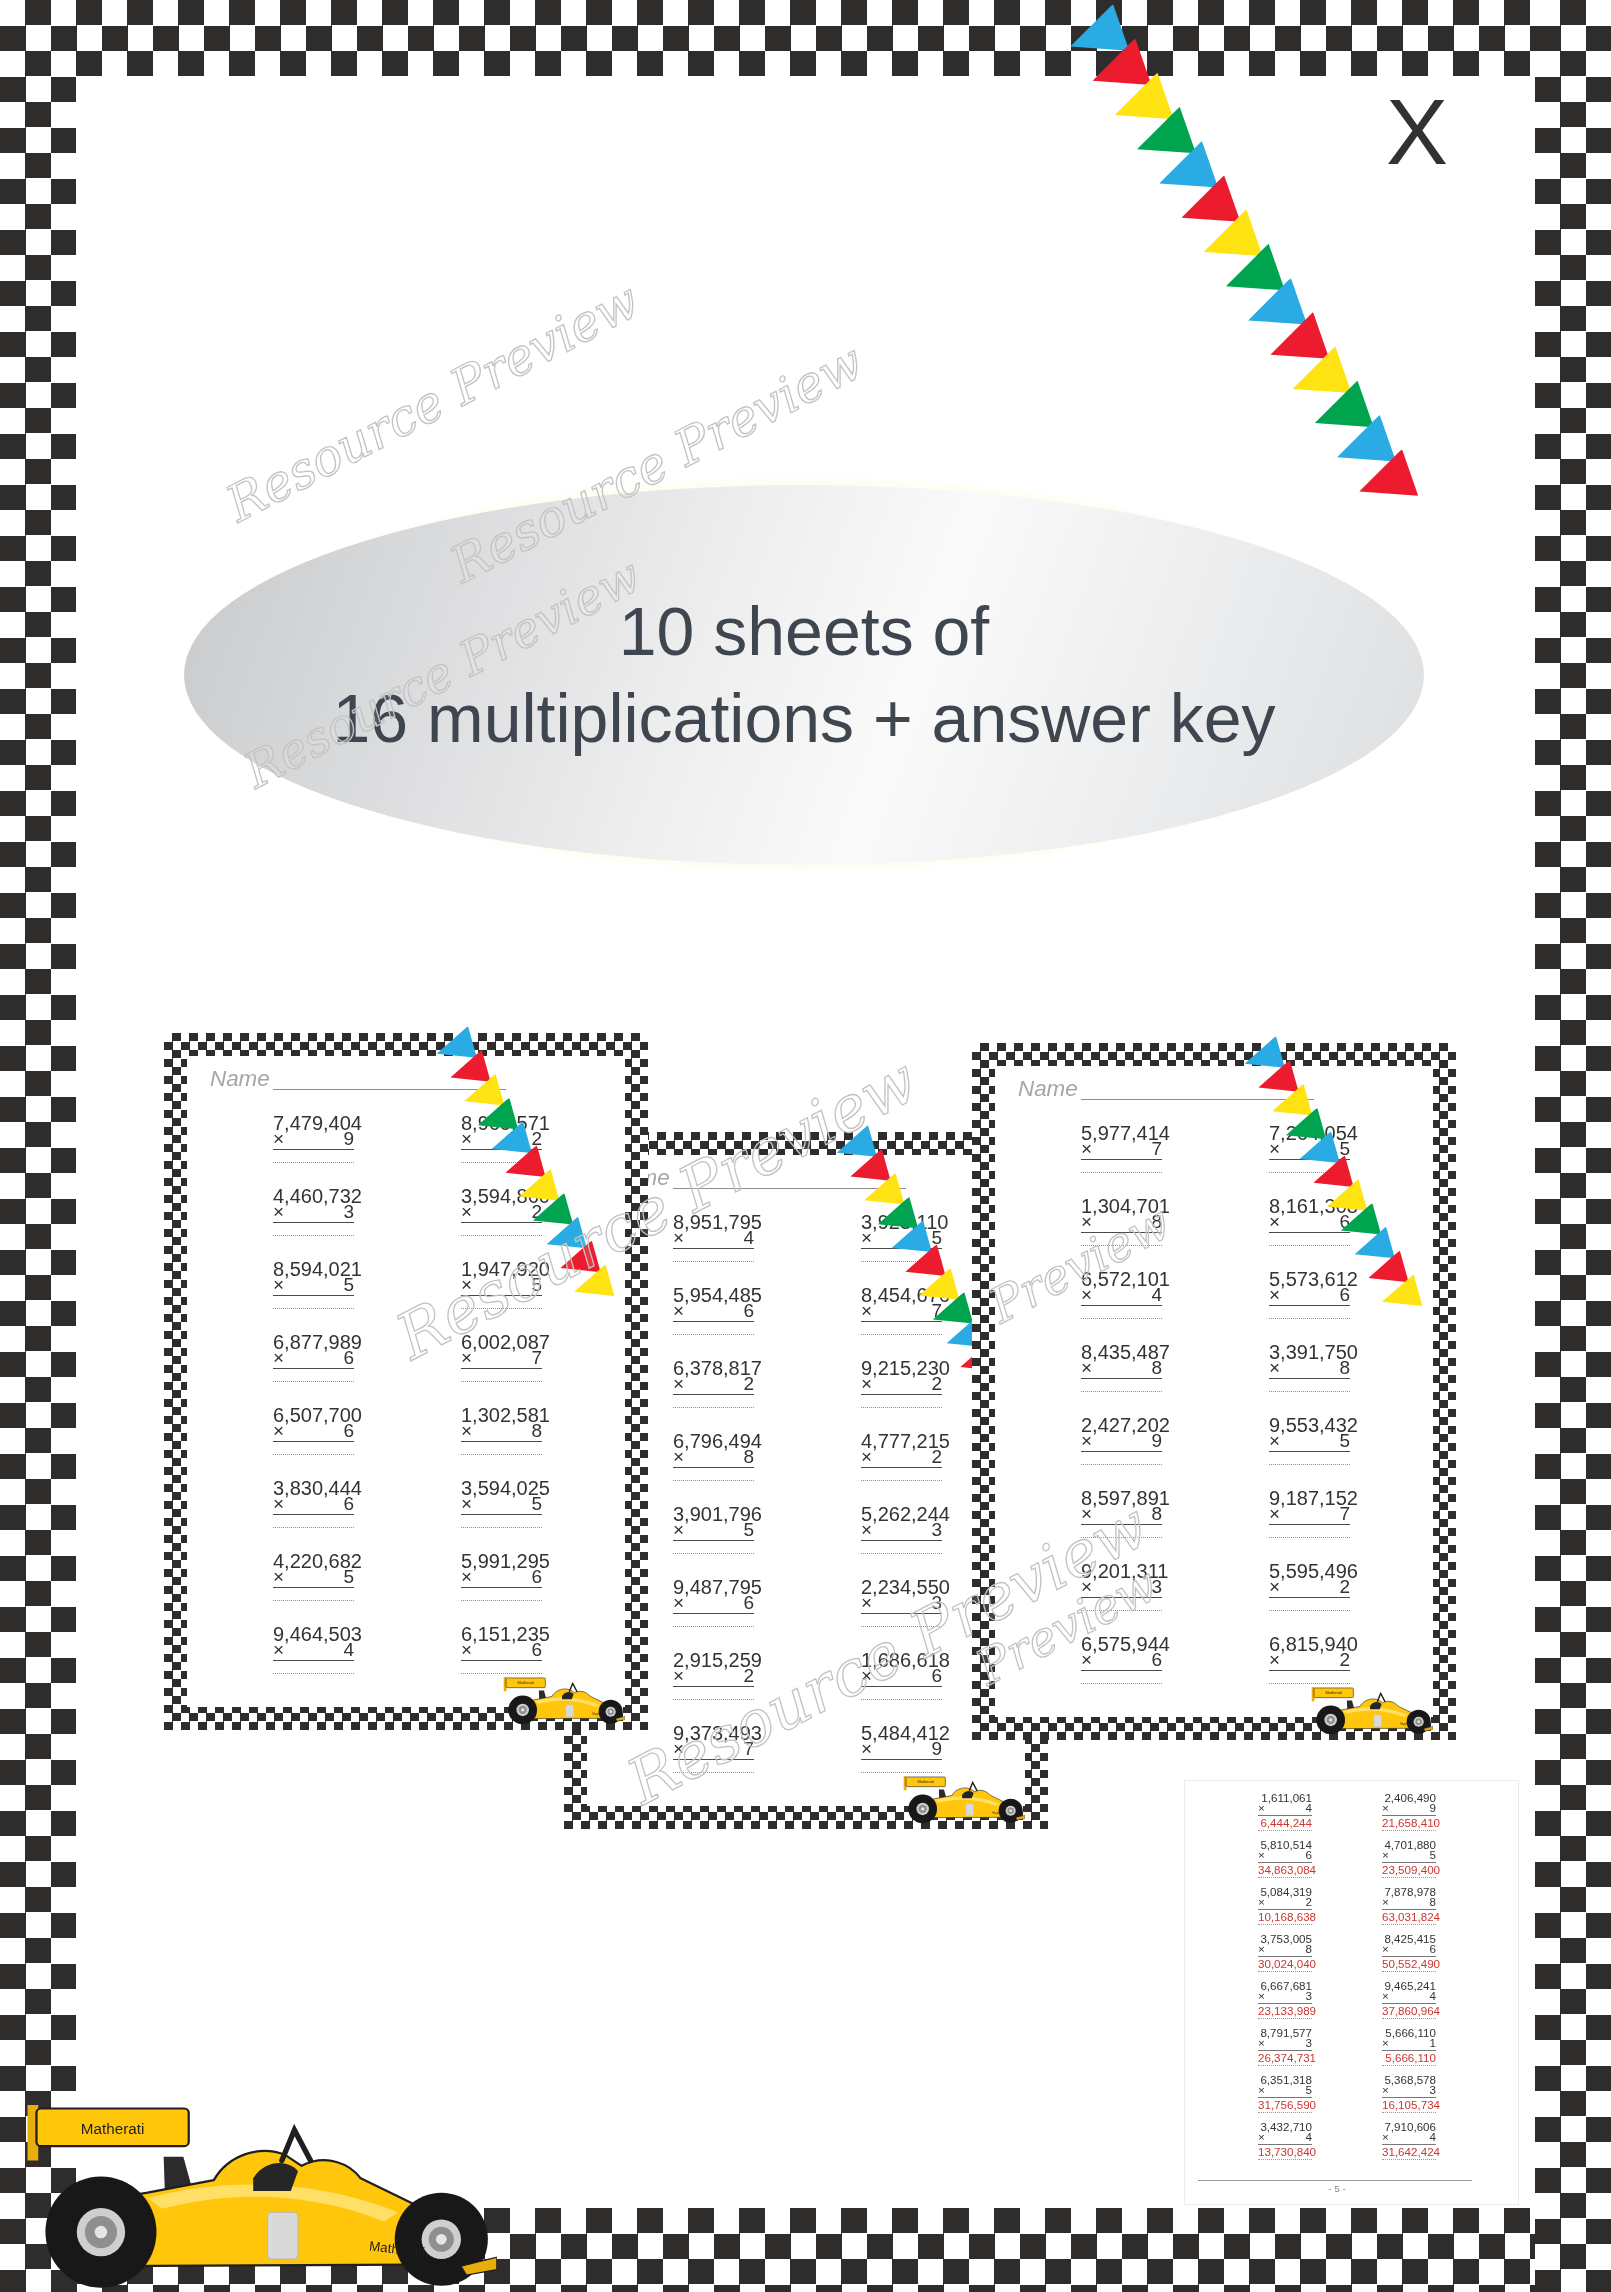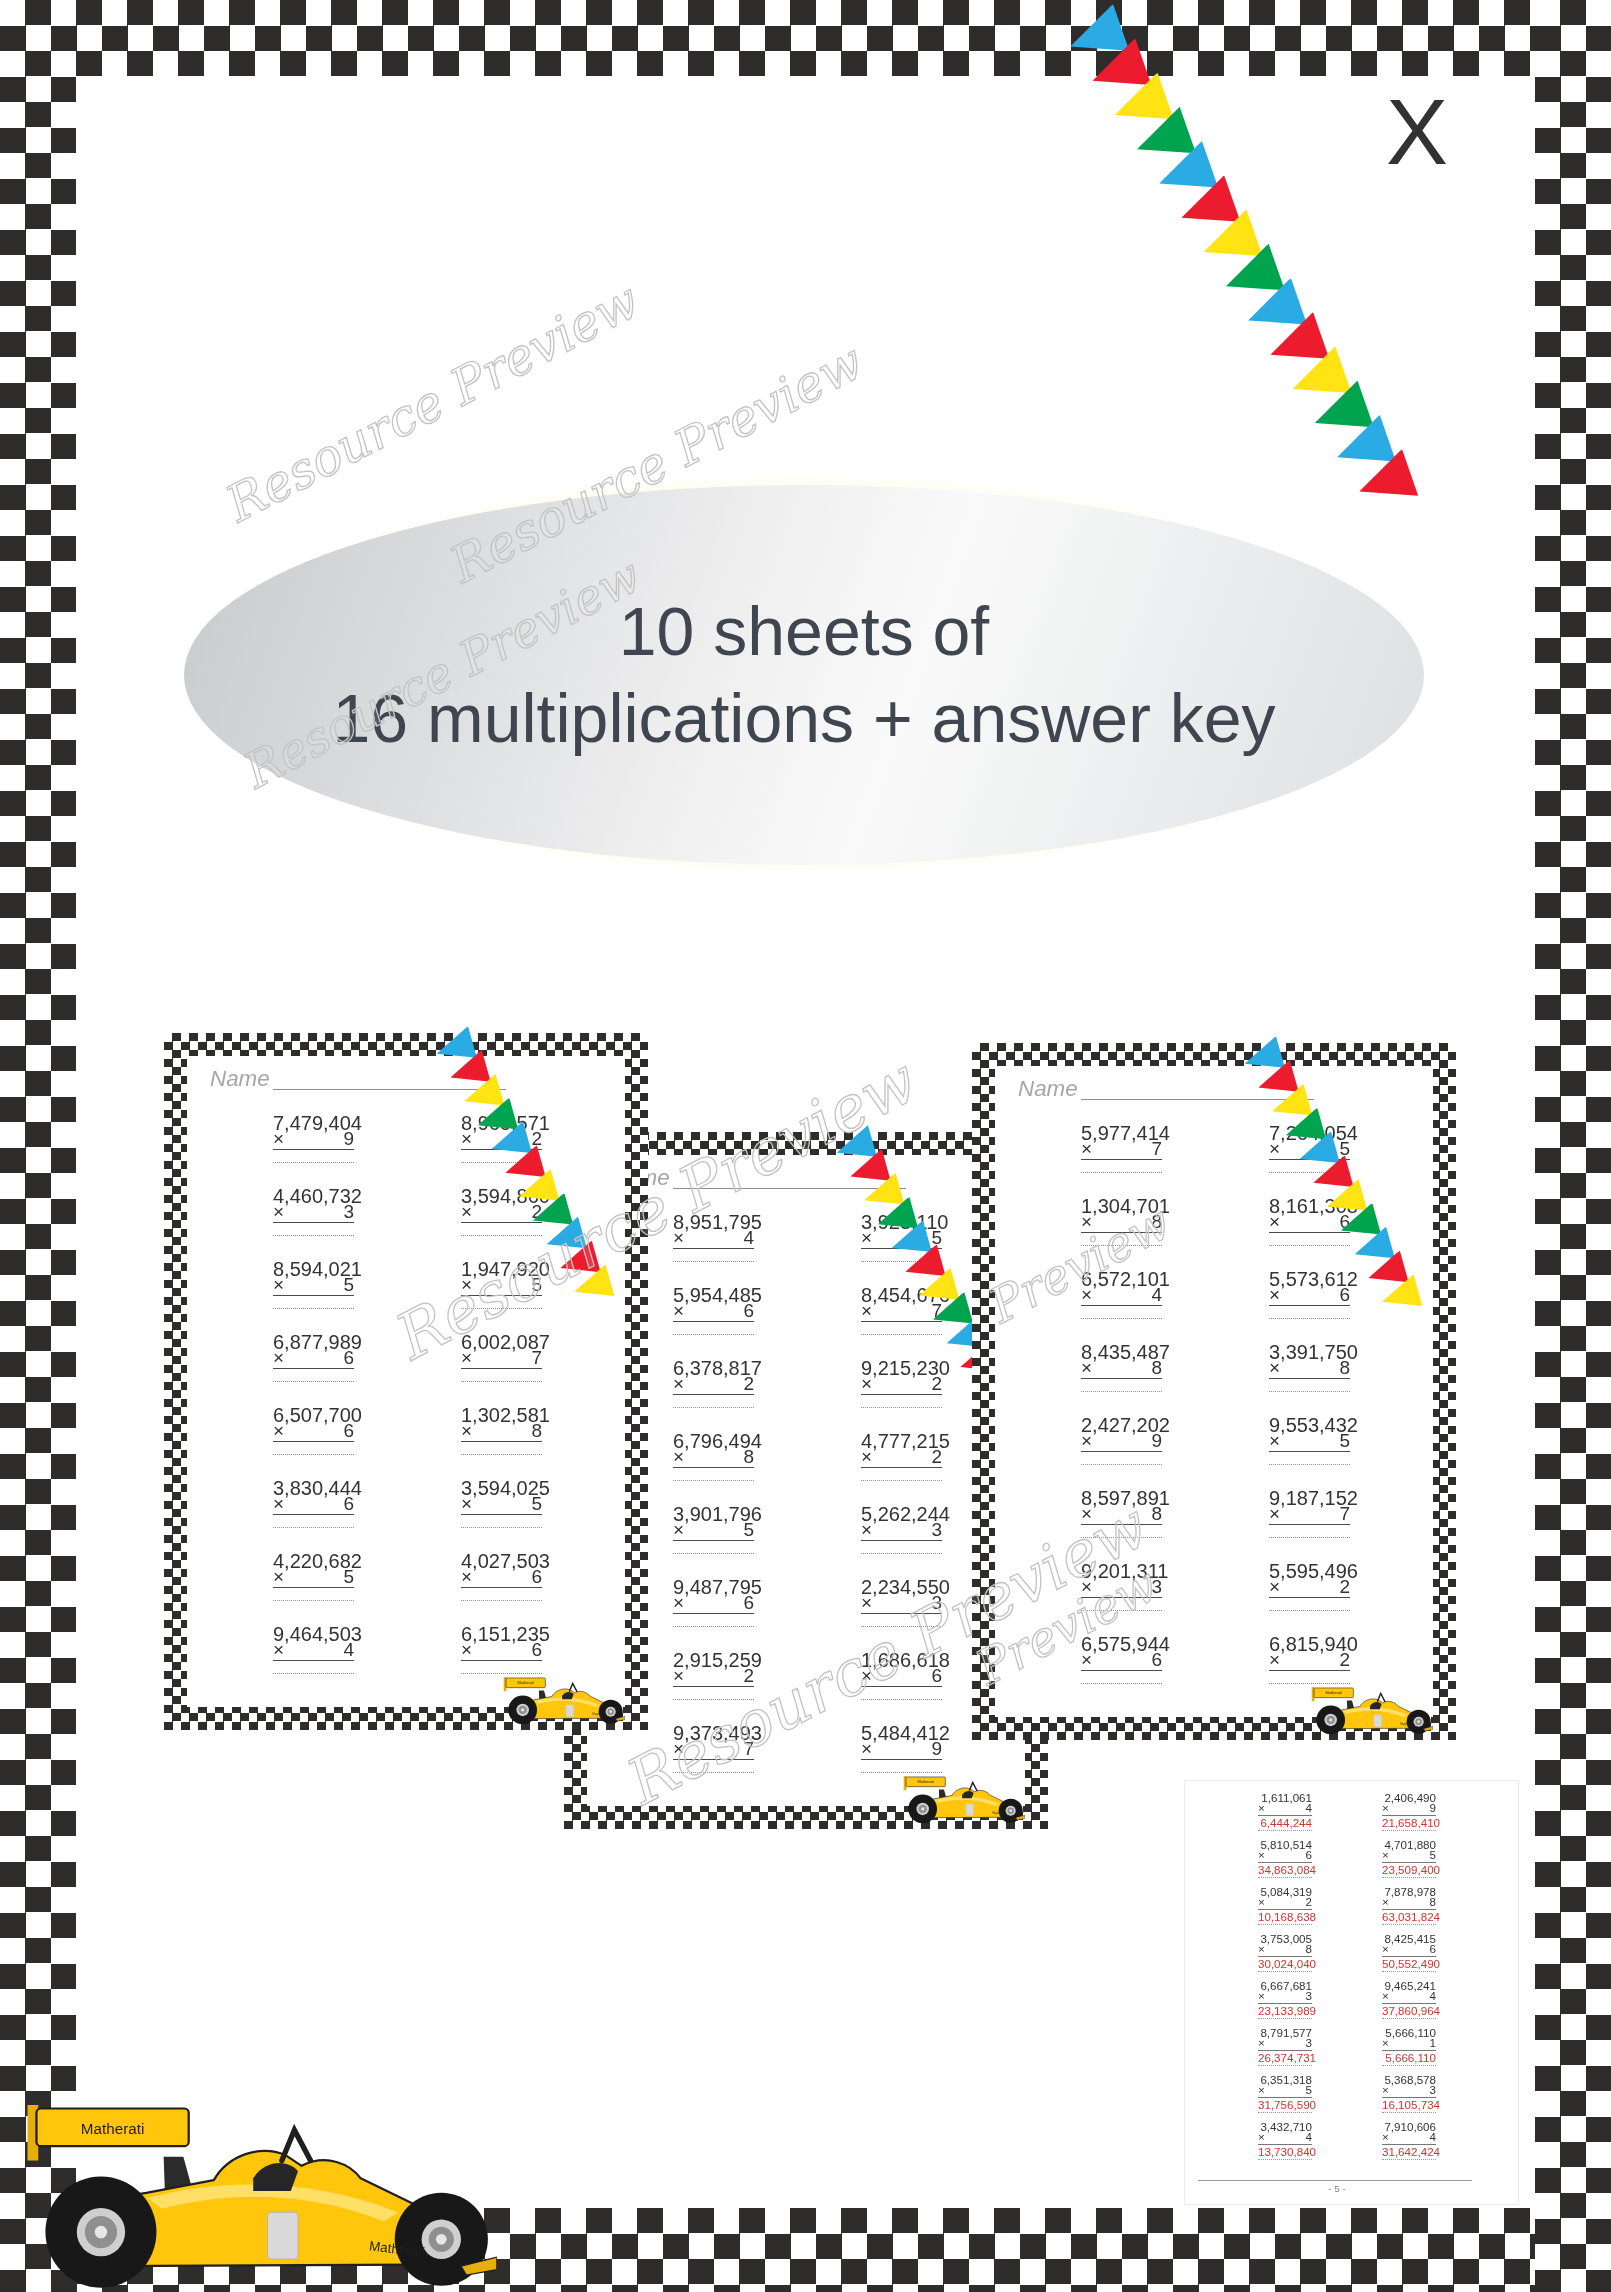--- a/index.html
+++ b/index.html
@@ -295,21 +295,21 @@
           <div class="prob">
             <div class="num">4,220,682</div>
             <div class="mulrow">
               <span>×</span>
               <span>5</span>
             </div>
             <div class="dots"></div>
           </div>
 
           <div class="prob">
-            <div class="num">4,027,503</div>
+            <div class="num">5,991,295</div>
             <div class="mulrow">
               <span>×</span>
               <span>6</span>
             </div>
             <div class="dots"></div>
           </div>
 
           <div class="prob">
             <div class="num">9,464,503</div>
             <div class="mulrow">

